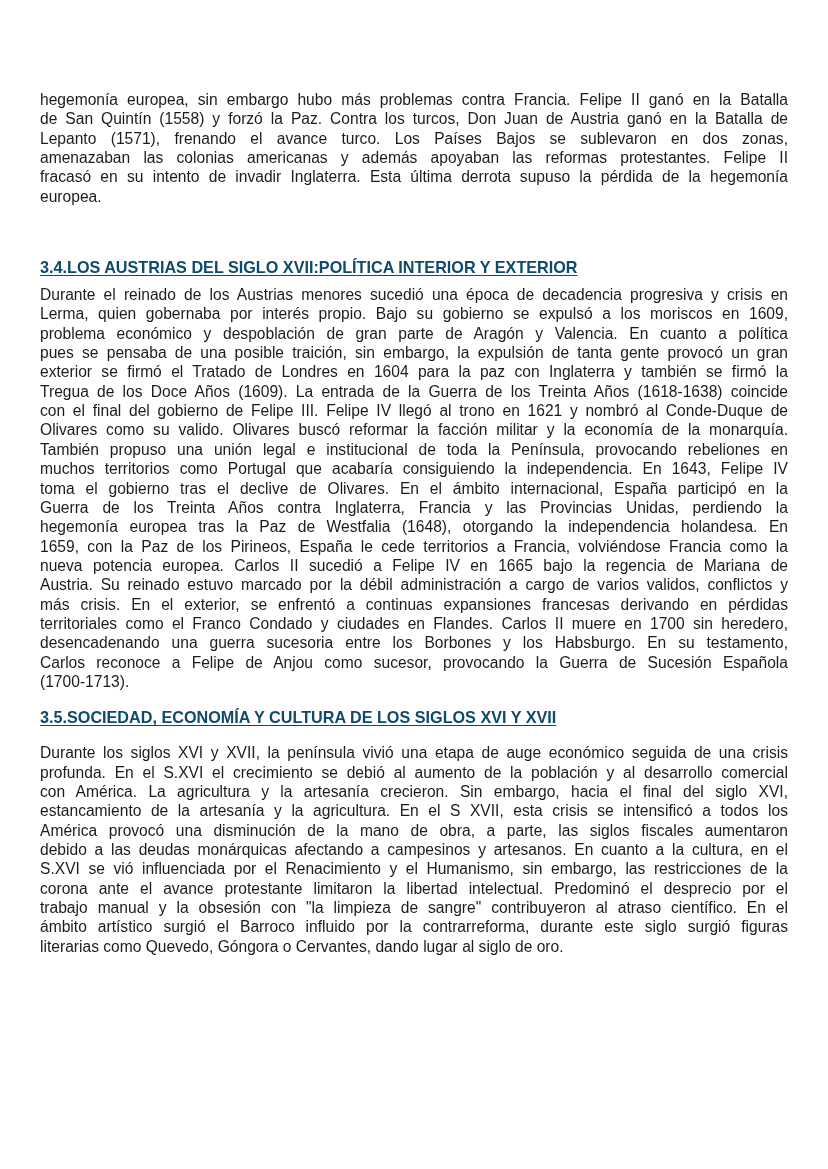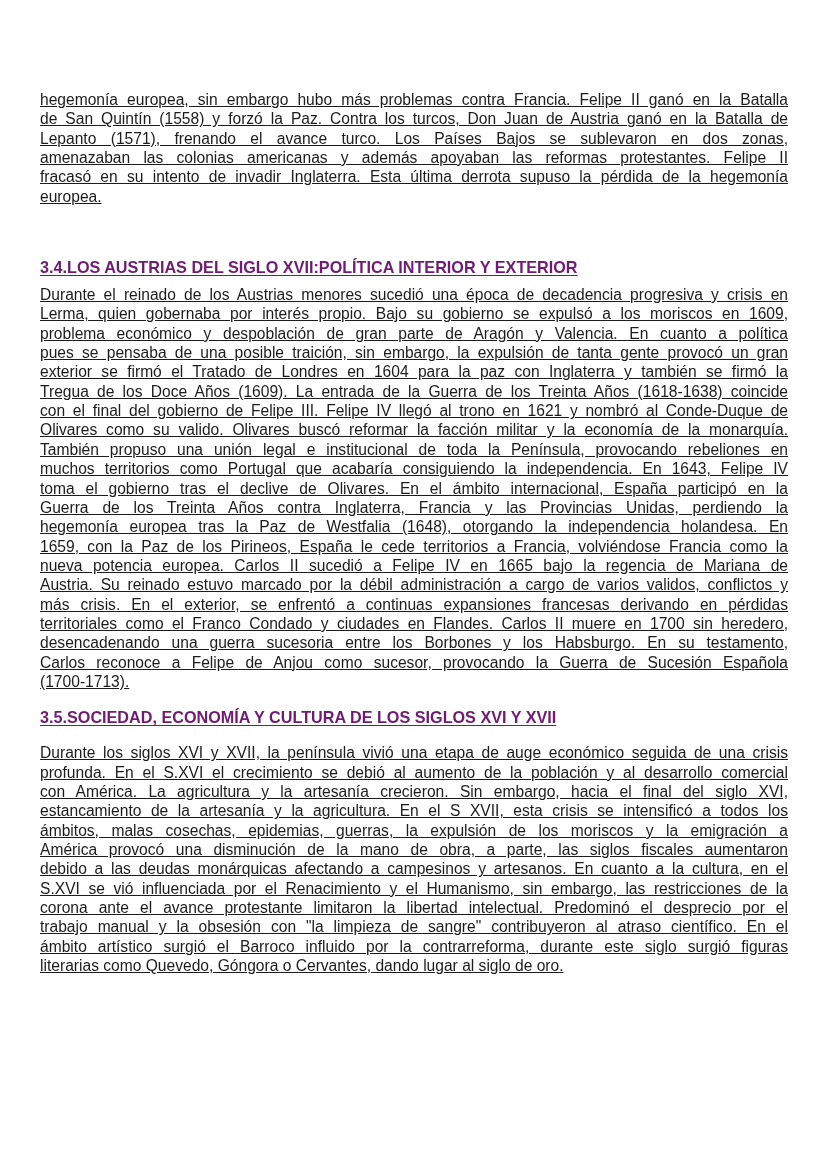--- a/index.html
+++ b/index.html
@@ -1,23 +1,23 @@
 <!DOCTYPE html>
 <html><head>
 <meta charset="utf-8">
 <style>
   html, body { margin: 0; padding: 0; background: #ffffff; }
   body { width: 828px; height: 1169px; position: relative; overflow: hidden;
          font-family: "Liberation Sans", sans-serif; color: #1c1c1c; }
   .page { position: absolute; left: 40px; top: 90px; width: 748px; }
-  .para { font-size: 15.6px; line-height: 19.35px; text-decoration: underline; }
+  .para { font-size: 15.6px; line-height: 19.35px; }
   .line { display: block; text-align: justify; text-align-last: justify; white-space: nowrap; height: 19.35px; }
   .line.last { text-align-last: left; }
   .heading { font-size: 16.2px; font-weight: bold; text-decoration: underline;
-             text-underline-offset: 2px; line-height: 20px; margin: 0; color: #701a75; }
+             text-underline-offset: 2px; line-height: 20px; margin: 0; color: #0c4a6e; }
   #p1 { margin-top: 0; }
   #h34 { margin-top: 51px; }
   #p2 { margin-top: 8px; }
   #h35 { margin-top: 16px; }
   #p3 { margin-top: 16px; }
 </style>
 </head>
 <body>
 
 <div class="page">
@@ -54,21 +54,20 @@
       <span class="line">Carlos reconoce a Felipe de Anjou como sucesor, provocando la Guerra de Sucesión Española</span>
       <span class="line last">(1700-1713).</span>
     </div>
 
   <h2 class="heading" id="h35">3.5.SOCIEDAD, ECONOMÍA Y CULTURA DE LOS SIGLOS XVI Y XVII</h2>
   <div class="para" id="p3">
       <span class="line">Durante los siglos XVI y XVII, la península vivió una etapa de auge económico seguida de una crisis</span>
       <span class="line">profunda. En el S.XVI el crecimiento se debió al aumento de la población y al desarrollo comercial</span>
       <span class="line">con América. La agricultura y la artesanía crecieron. Sin embargo, hacia el final del siglo XVI,</span>
       <span class="line">estancamiento de la artesanía y la agricultura. En el S XVII, esta crisis se intensificó a todos los</span>
-      <span class="line">ámbitos, malas cosechas, epidemias, guerras, la expulsión de los moriscos y la emigración a</span>
       <span class="line">América provocó una disminución de la mano de obra, a parte, las siglos fiscales aumentaron</span>
       <span class="line">debido a las deudas monárquicas afectando a campesinos y artesanos. En cuanto a la cultura, en el</span>
       <span class="line">S.XVI se vió influenciada por el Renacimiento y el Humanismo, sin embargo, las restricciones de la</span>
       <span class="line">corona ante el avance protestante limitaron la libertad intelectual. Predominó el desprecio por el</span>
       <span class="line">trabajo manual y la obsesión con "la limpieza de sangre" contribuyeron al atraso científico. En el</span>
       <span class="line">ámbito artístico surgió el Barroco influido por la contrarreforma, durante este siglo surgió figuras</span>
       <span class="line last">literarias como Quevedo, Góngora o Cervantes, dando lugar al siglo de oro.</span>
     </div>
 </div>
 

